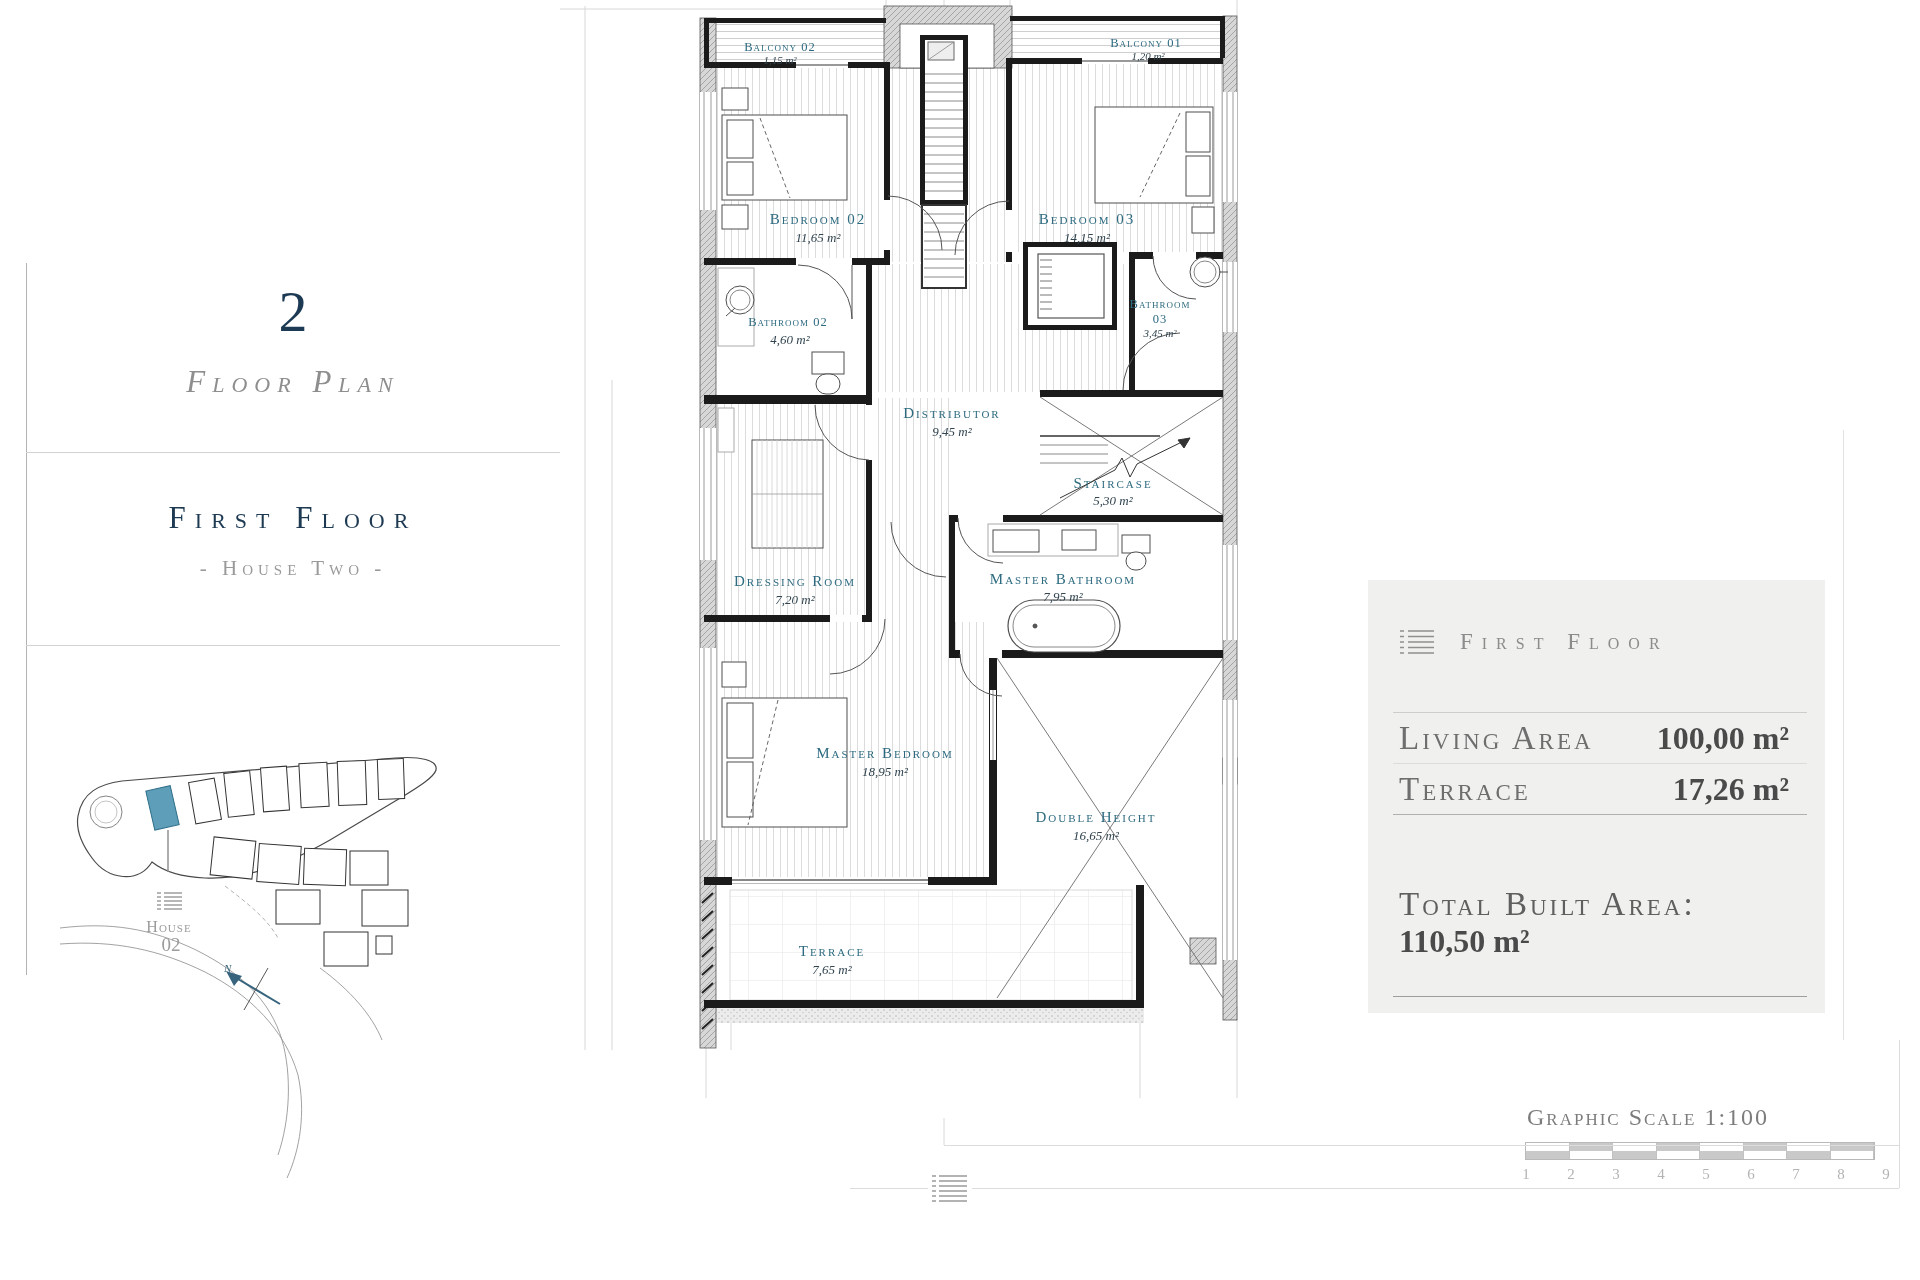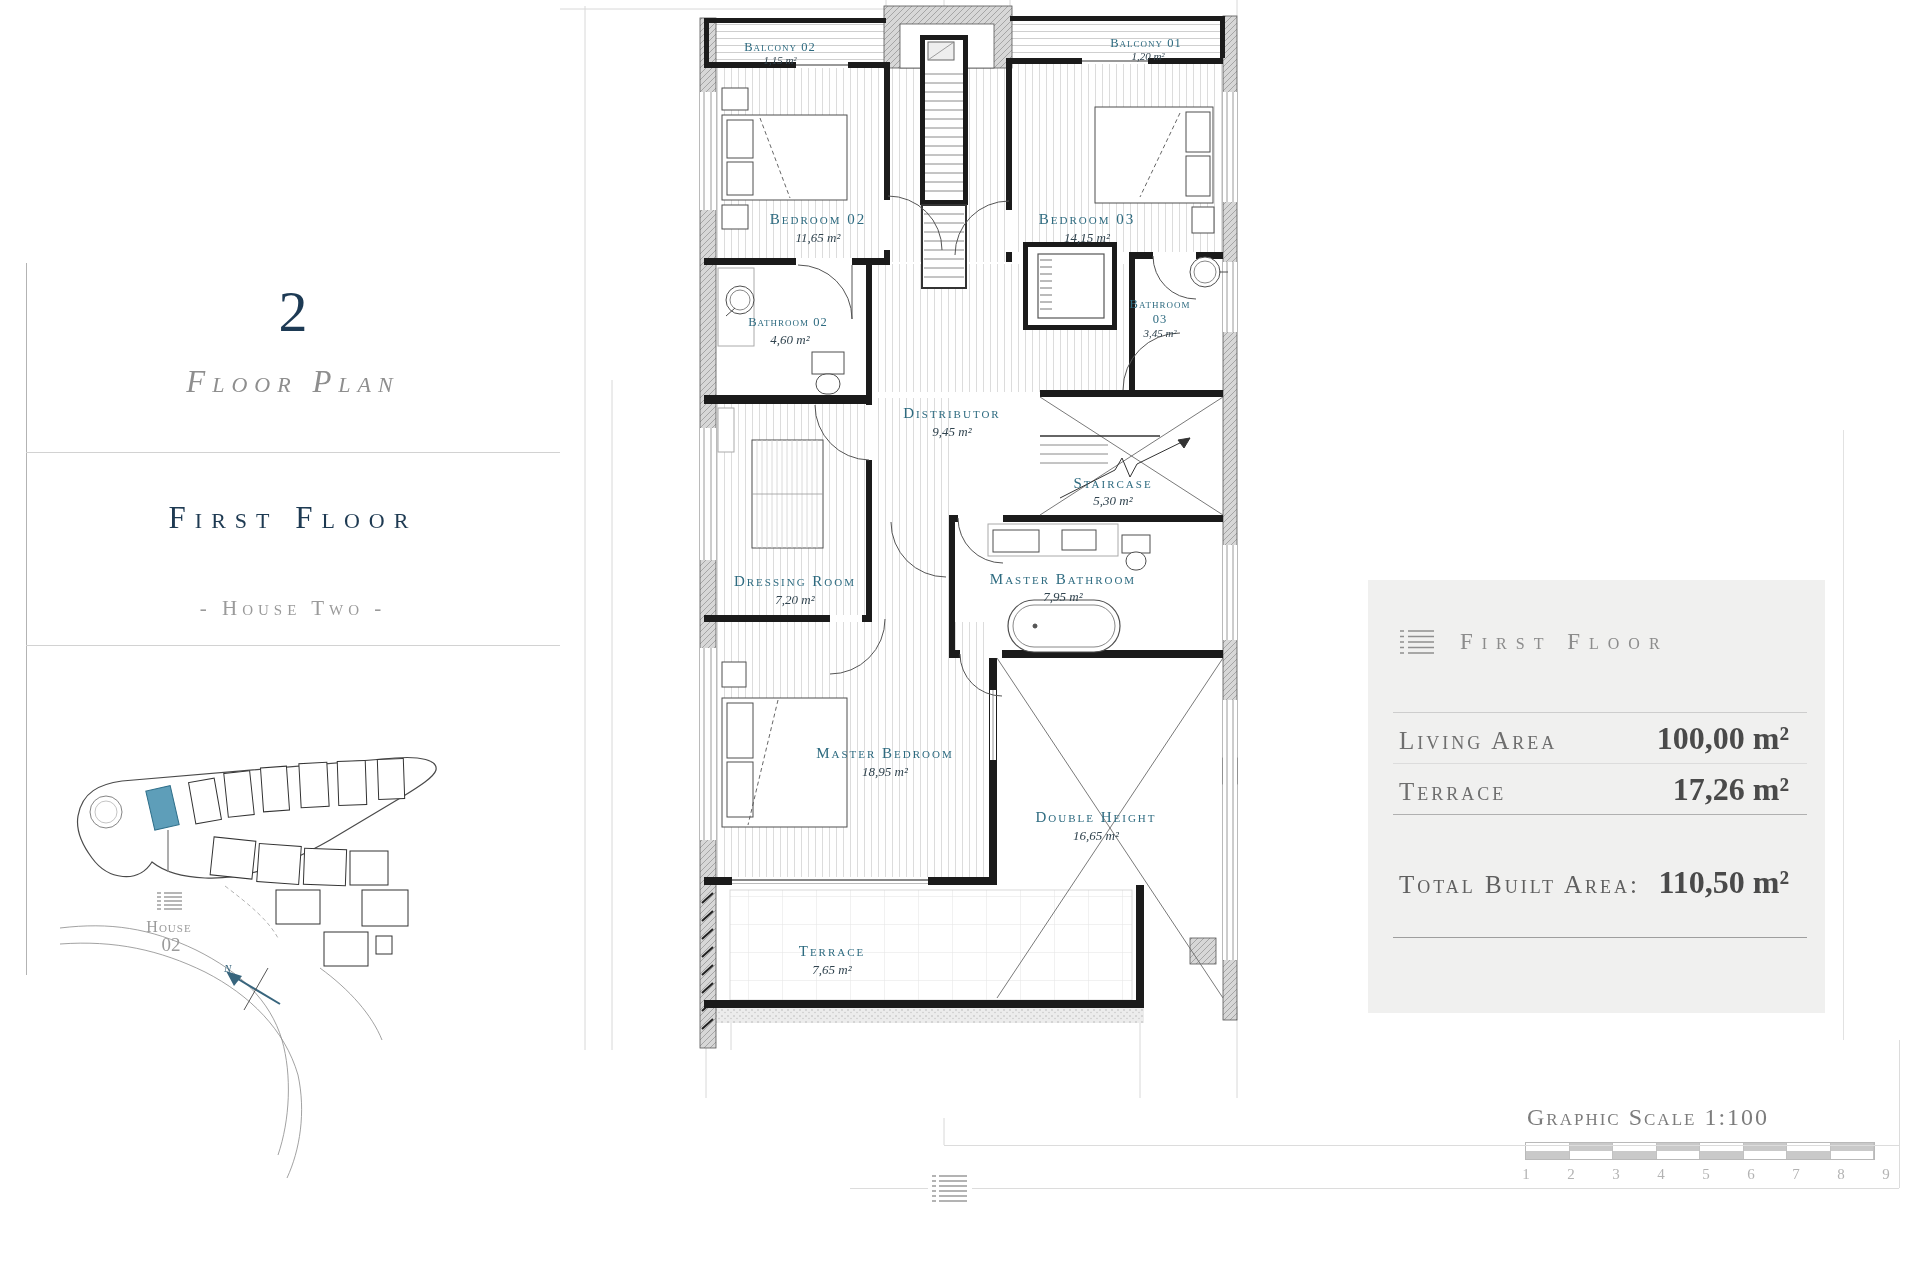--- a/index.html
+++ b/index.html
@@ -13,21 +13,21 @@
   .plan-number{font-size:58px;color:#1d3a54;text-align:center;}
   .plan-label{font-size:31px;color:#8e8e8e;letter-spacing:7px;text-align:center;}
   .floor-title{font-size:31px;color:#1e3a52;letter-spacing:9px;text-align:center;}
   .floor-sub{font-size:21px;color:#9a9a9a;letter-spacing:5px;text-align:center;}
   
   .panel{background:#f0f0ef;}
   .panel-title-row{position:absolute;left:32px;top:48px;display:flex;align-items:center;gap:24px;}
   .panel-title{font-size:23px;color:#8c8c8c;letter-spacing:9px;}
   .ptable{position:absolute;left:25px;top:132px;width:414px;}
   .prow{display:flex;justify-content:space-between;align-items:baseline;padding:7px 0 6px 6px;}
-  .plabel{font-size:25px;color:#6e6e6e;letter-spacing:3px;}
+  .plabel{font-size:33px;color:#6e6e6e;letter-spacing:3px;}
   .pvalue{font-size:32px;color:#4a4a4a;font-weight:bold;padding-right:18px;}
   .pline{height:1px;width:100%;}
   .pline.l1{background:#cdcdcd;}
   .pline.l2{background:#dcdcdc;}
   .pline.l3{background:#b0b0b0;}
   .pline.l4{background:#9e9e9e;}
   
   .gs-title{font-size:24px;color:#7c7c7c;letter-spacing:2px;}
   .gs-bar{display:grid;grid-template-columns:repeat(8,1fr);grid-template-rows:8px 8px;
           border:1px solid #b9b9b9;}
@@ -49,21 +49,21 @@
 <body>
 
 <div class="abs vrule" style="left:26px;top:263px;height:712px;"></div>
 
 <div class="abs plan-number sc" style="left:26px;top:278px;width:534px;">2</div>
 <div class="abs plan-label sc" style="left:26px;top:364px;width:534px;font-style:italic;">Floor Plan</div>
 
 <div class="abs hdiv" style="left:26px;top:452px;width:534px;"></div>
 
 <div class="abs floor-title sc" style="left:26px;top:500px;width:534px;">First Floor</div>
-<div class="abs floor-sub sc" style="left:26px;top:556px;width:534px;margin-top:40px;">- House Two -</div>
+<div class="abs floor-sub sc" style="left:26px;top:556px;width:534px;">- House Two -</div>
 
 <div class="abs hdiv" style="left:26px;top:645px;width:534px;"></div>
 
 <svg class="abs" style="left:60px;top:655px;" width="410" height="530" viewBox="60 655 410 530">
   <g fill="none" stroke="#4a4a4a" stroke-width="1.2">
     <path d="M 78,816 C 82,792 100,784 122,781 L 395,758 C 420,756 438,760 436,770 C 434,777 420,786 402,797 L 330,840 C 290,863 245,880 205,878 C 180,877 162,870 152,862 C 138,884 108,880 92,858 C 80,842 76,828 78,816 Z"></path>
     <circle cx="106" cy="812" r="16" stroke="#777" stroke-width="0.9"></circle>
     <circle cx="106" cy="812" r="11" stroke="#aaa" stroke-width="0.7"></circle>
   </g>
   <g fill="#ffffff" stroke="#333" stroke-width="1">
@@ -396,21 +396,21 @@
     <div class="prow">
       <span class="plabel sc">Living Area</span>
       <span class="pvalue">100,00 m²</span>
     </div>
     <div class="pline l2"></div>
     <div class="prow">
       <span class="plabel sc">Terrace</span>
       <span class="pvalue">17,26 m²</span>
     </div>
     <div class="pline l3"></div>
-    <div class="prow" style="margin-top:42px;">
+    <div class="prow" style="margin-top:64px;flex-direction:column;">
       <span class="plabel sc" style="color:#5f5f5f;">Total Built Area:</span>
       <span class="pvalue">110,50 m²</span>
     </div>
     <div class="pline l4" style="margin-top:30px;"></div>
   </div>
 </div>
 
 <div class="abs gs-title sc" style="left:1527px;top:1104px;">Graphic Scale 1:100</div>
 <div class="abs gs-bar" style="left:1525px;top:1142px;width:348px;">
   <div class="gs-cell w"></div>

